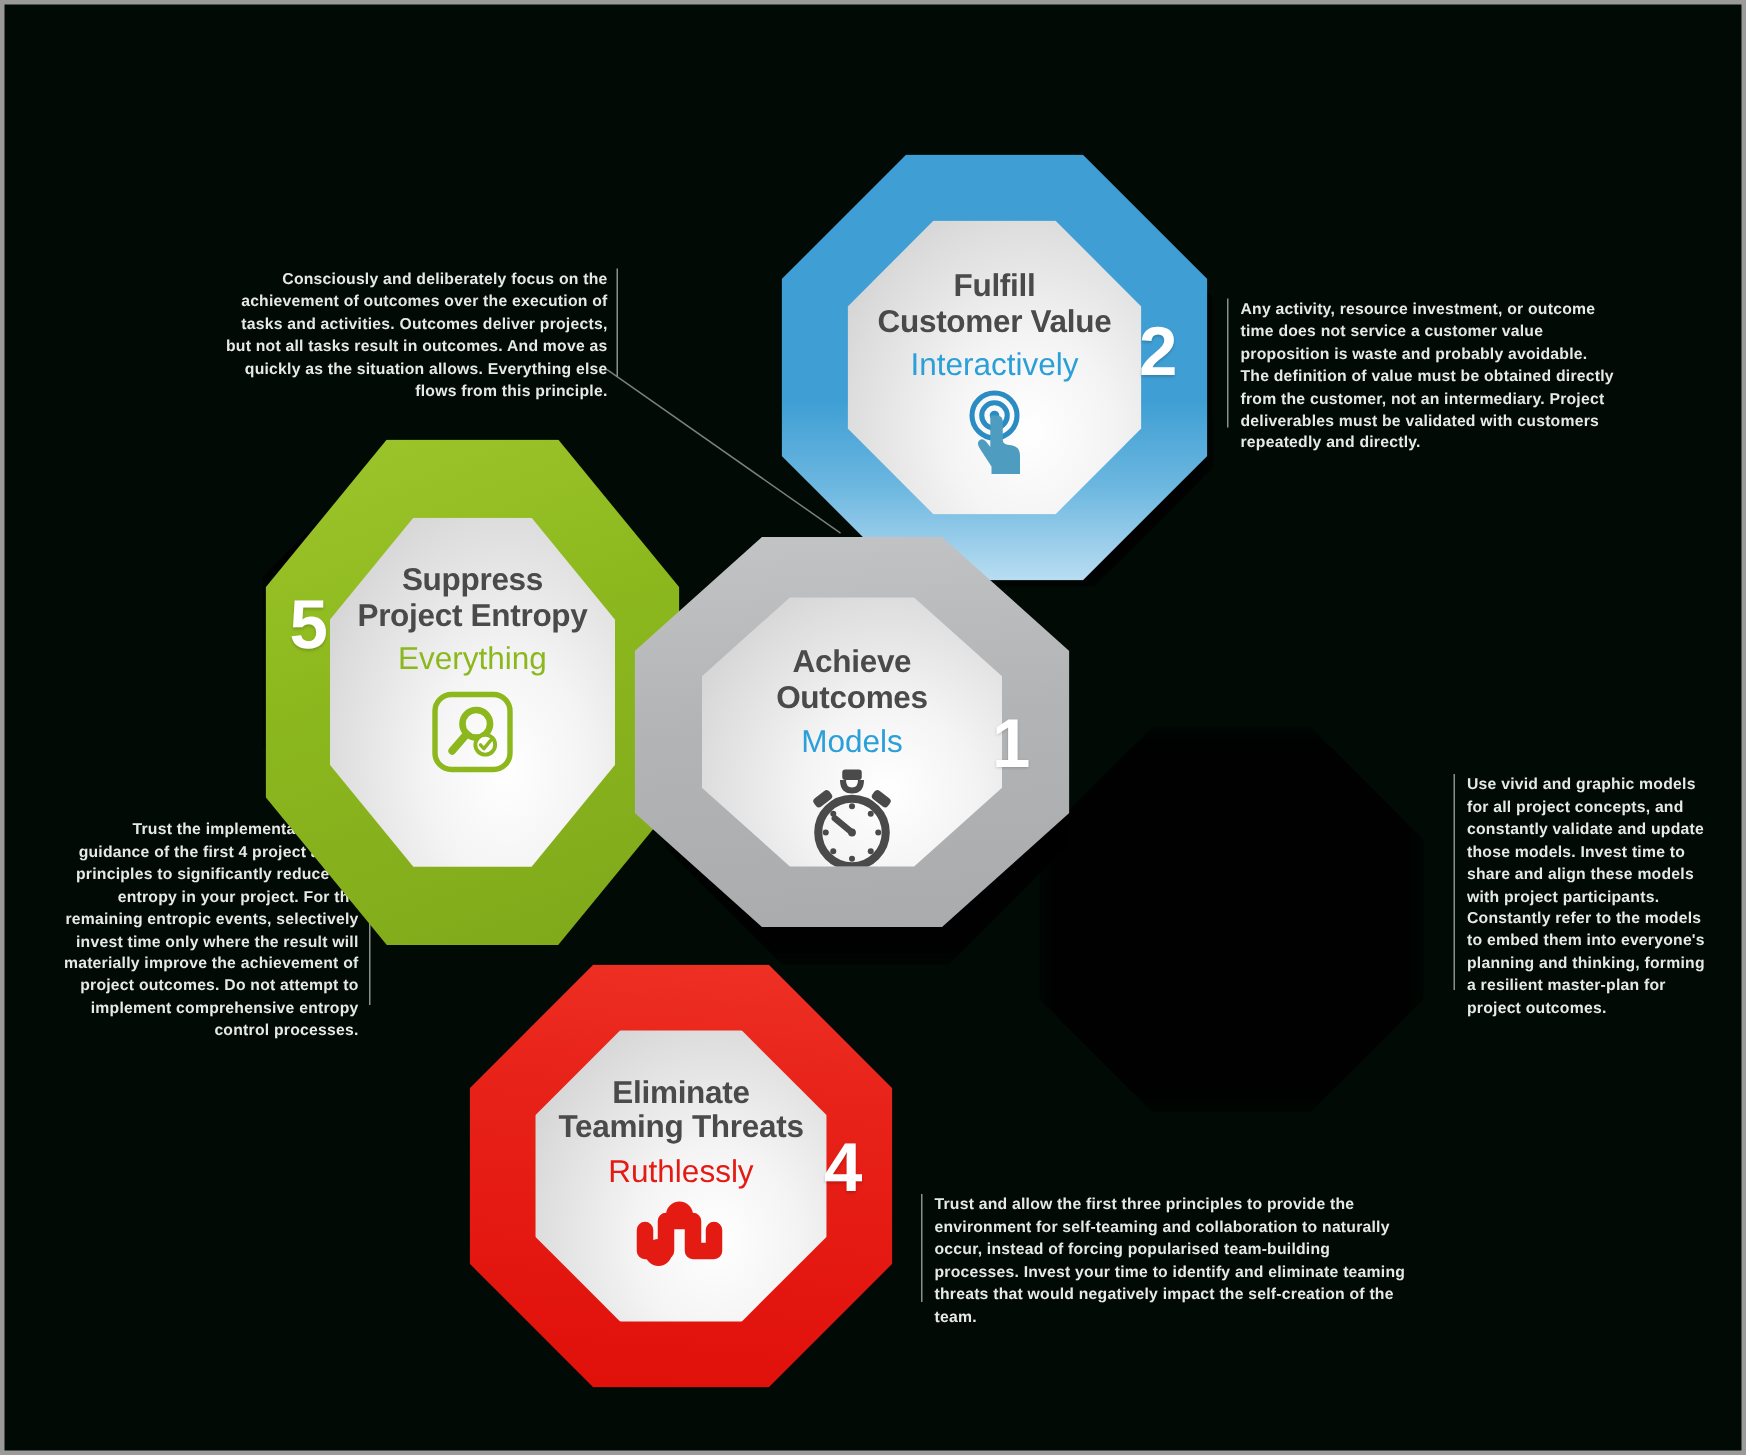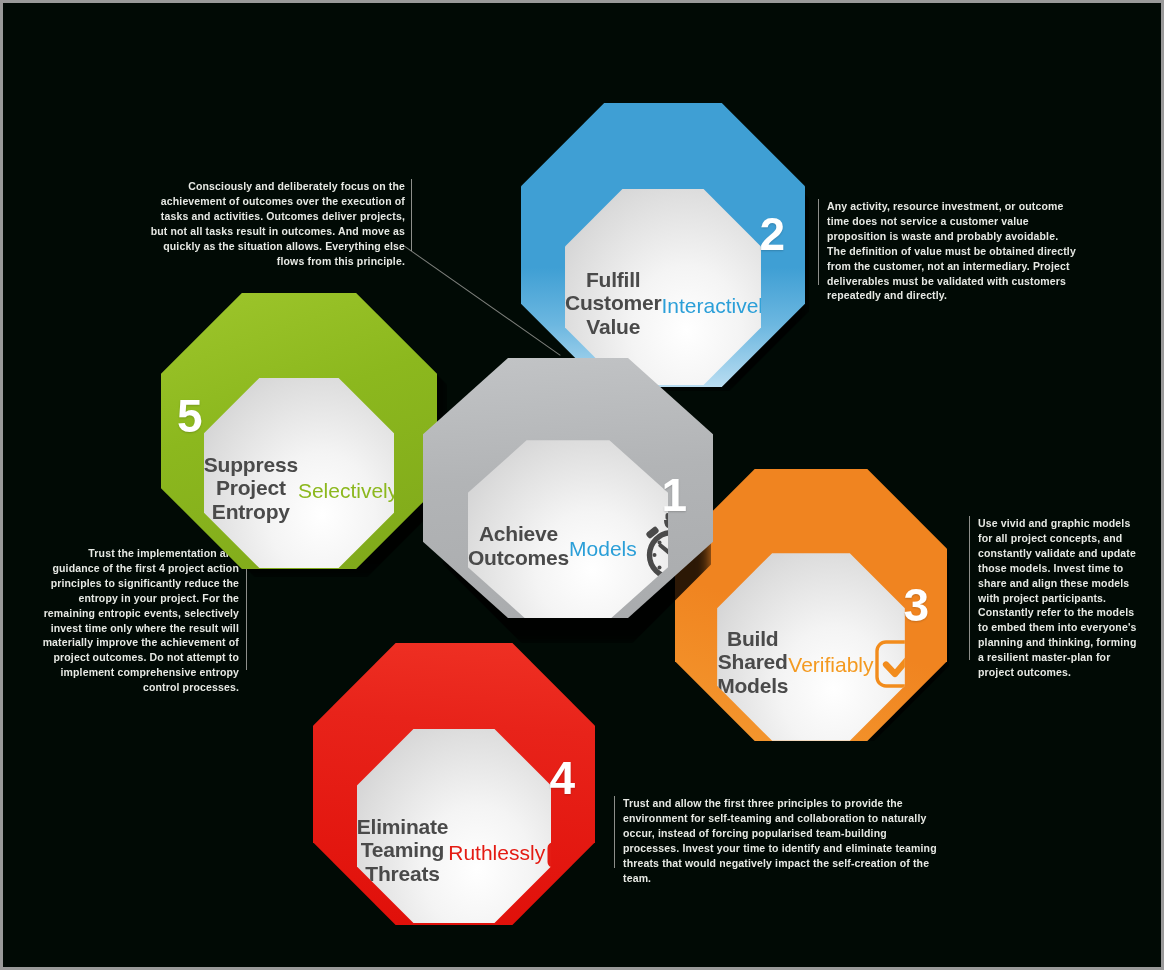--- a/index.html
+++ b/index.html
@@ -27,25 +27,24 @@
   .oct-inner {
     position: absolute;
     left: 15.5%;
     top: 15.5%;
     width: 69%;
     height: 69%;
     clip-path: polygon(29.3% 0%, 70.7% 0%, 100% 29.3%, 100% 70.7%,
                        70.7% 100%, 29.3% 100%, 0% 70.7%, 0% 29.3%);
     background: radial-gradient(ellipse at 62% 72%, #ffffff 0%, #f4f4f4 32%, #dcdcdc 72%, #c9c9cb 100%);
     display: flex;
-    flex-direction: row;
+    flex-direction: column;
     align-items: center;
     justify-content: flex-start;
     box-sizing: border-box;
-    margin-top: 42px;
   }
   .oct-shadow {
     position: absolute;
     clip-path: polygon(29.3% 0%, 70.7% 0%, 100% 29.3%, 100% 70.7%,
                        70.7% 100%, 29.3% 100%, 0% 70.7%, 0% 29.3%);
     background: rgba(0,0,0,0.82);
     filter: blur(7px);
   }
 
   .oct-title {
@@ -123,26 +122,26 @@
     <span>Trust and allow the first three principles to provide the environment for self-teaming and collaboration to naturally occur, instead of forcing popularised team-building processes. Invest your time to identify and eliminate teaming threats that would negatively impact the self-creation of the team.</span>
   </div>
   <div class="note-rule" style="left:611px; top:793px; width:1px; height:72px;"></div>
 
   <div class="note right-align" style="left:38px; top:543px; width:198px;">
     <span>Trust the implementation and guidance of the first 4 project action principles to significantly reduce the entropy in your project. For the remaining entropic events, selectively invest time only where the result will materially improve the achievement of project outcomes. Do not attempt to implement comprehensive entropy control processes.</span>
   </div>
   <div class="note-rule" style="left:243px; top:543px; width:1px; height:124px;"></div>
 
   <div class="oct-shadow" style="left:172px; top:302px; width:272px; height:272px;"></div>
-  <div class="oct" style="left:158px; top:290px; width:276px; height:276px;
+  <div class="oct" style="left:174px; top:290px; width:276px; height:337px;
               background: linear-gradient(160deg, #9ec62c 0%, #8cb81e 42%, #7fa81a 100%);">
     <div class="oct-inner" style="padding-top:30px;">
       <div class="oct-title">Suppress
 Project Entropy</div>
-      <div class="oct-adverb" style="color:#8cb81e;">Selectively</div>
+      <div class="oct-adverb" style="color:#8cb81e;">Everything</div>
       <div class="oct-icon">
         <svg width="56" height="56" viewBox="0 0 56 56">
           <rect x="3" y="3" width="50" height="50" rx="11" ry="11" fill="none" stroke="#8cb81e" stroke-width="3.6"></rect>
           <circle cx="30.5" cy="22.5" r="9.2" fill="none" stroke="#8cb81e" stroke-width="4.4"></circle>
           <line x1="24" y1="29.5" x2="14.5" y2="40.5" stroke="#8cb81e" stroke-width="5.2" stroke-linecap="round"></line>
           <circle cx="36.5" cy="36.5" r="6.6" fill="#ffffff" stroke="#8cb81e" stroke-width="2.6"></circle>
           <polyline points="33.3,36.6 35.6,39.1 40.0,33.8" fill="none" stroke="#8cb81e" stroke-width="2.3" stroke-linecap="round" stroke-linejoin="round"></polyline>
         </svg>
       </div>
     </div>
@@ -164,40 +163,25 @@
           <path d="M23.2 17 L23.2 38 L20.5 34.5 Q17.5 31.5 15.5 34 Q14 36 16.5 39.5
                    L24 51 L24 56 L43 56 L43 44 Q43 38 38 37 L34 36.3
                    Q31.5 35.8 31.5 33 L31.5 21 Q31.5 17 27.5 17 Z" fill="#4e9cc0"></path>
         </svg>
       </div>
     </div>
     <div class="oct-num" style="right:20px; top:108px;">2</div>
   </div>
 
   <div class="oct-shadow" style="left:690px; top:482px; width:256px; height:256px;"></div>
-  <div class="oct" style="left:672px; top:466px; width:272px; height:272px;
-              background: linear-gradient(200deg, #f08420 0%, #f08420 55%, #f4982f 100%);">
-    <div class="oct-inner" style="padding-top:30px;">
-      <div class="oct-title">Build
-Shared Models</div>
-      <div class="oct-adverb" style="color:#f49a20;">Verifiably</div>
-      <div class="oct-icon">
-        <svg width="50" height="50" viewBox="0 0 50 50">
-          <rect x="3" y="3" width="44" height="44" rx="9" ry="9" fill="none" stroke="#f28c1c" stroke-width="3.4"></rect>
-          <polyline points="12,25.5 21,35 38,15" fill="none" stroke="#f28c1c" stroke-width="6.2" stroke-linecap="round" stroke-linejoin="round"></polyline>
-        </svg>
-      </div>
-    </div>
-    <div class="oct-num" style="right:18px; top:113px;">3</div>
-  </div>
 
   <div class="oct-shadow" style="left:328px; top:656px; width:256px; height:256px;"></div>
   <div class="oct" style="left:310px; top:640px; width:282px; height:282px;
               background: linear-gradient(185deg, #ef3124 0%, #e8231a 30%, #e00f09 100%);">
-    <div class="oct-inner" style="padding-top:48px;">
+    <div class="oct-inner" style="padding-top:30px;">
       <div class="oct-title">Eliminate
 Teaming Threats</div>
       <div class="oct-adverb" style="color:#e41b13;">Ruthlessly</div>
       <div class="oct-icon" style="margin-top:6px;">
         <svg width="64" height="46" viewBox="0 0 64 46">
           <path d="M8 20 L8 34 L22 34 L22 14 L40 14 L40 34 L54 34 L54 20" fill="none" stroke="#e41b13" stroke-width="11" stroke-linecap="round" stroke-linejoin="round"></path>
           <circle cx="31" cy="10" r="9" fill="#e41b13"></circle>
           <circle cx="17" cy="35" r="9" fill="#e41b13"></circle>
         </svg>
       </div>

